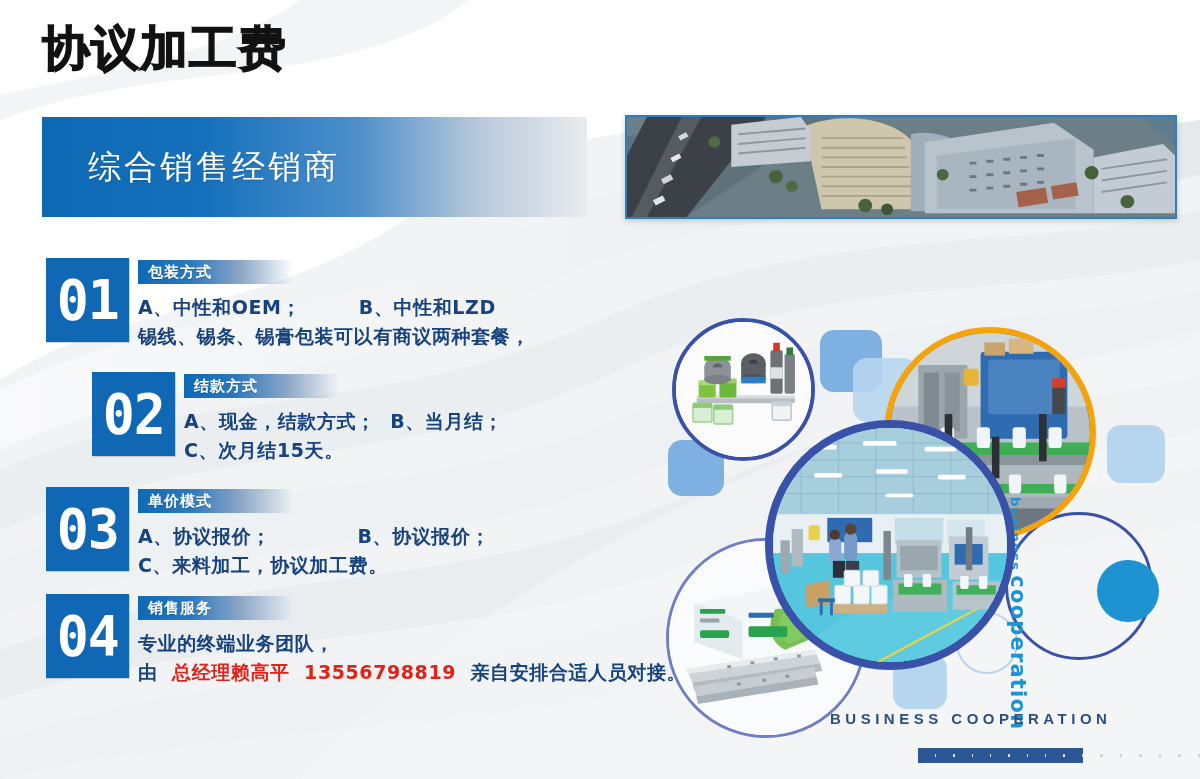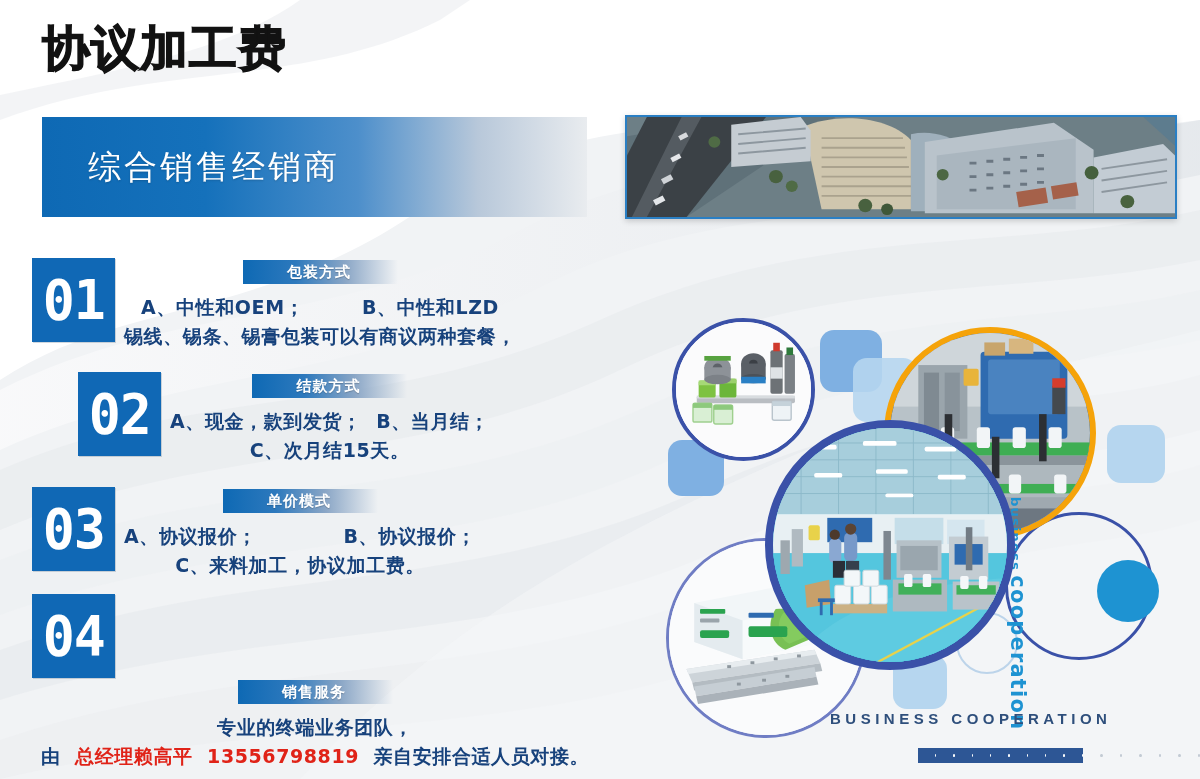--- a/index.html
+++ b/index.html
@@ -42,22 +42,22 @@
   
   .building{
     position:absolute;left:625px;top:115px;width:552px;height:104px;
     border:2px solid #2a7fc4;box-sizing:border-box;
     background:linear-gradient(180deg,#9fb3c4 0%,#7e94a6 40%,#6b8293 100%);
     overflow:hidden;box-shadow:0 2px 6px rgba(0,0,0,.18);
   }
   .building svg{display:block;width:100%;height:100%;}
 
   
-  .item{position:absolute;left:32px;display:flex;text-align:center;}
-  .item.i1{top:258px;} .item.i2{top:372px;padding-left:46px;} .item.i3{top:487px;} .item.i4{top:594px;flex-direction:column;}
+  .item{position:absolute;left:46px;display:flex;}
+  .item.i1{top:258px;} .item.i2{top:372px;padding-left:46px;} .item.i3{top:487px;} .item.i4{top:594px;}
 
   .badge{
     width:83px;height:84px;background:#1068b5;
     display:flex;align-items:center;justify-content:center;
     box-shadow:1px 1px 0 rgba(120,140,160,.35);
     flex:none;
   }
   .badge span{
     color:#ffffff;font-size:56px;font-weight:bold;line-height:1;
     letter-spacing:-1px;
@@ -241,21 +241,21 @@
     </div>
   </div>
 
   <div class="item i2">
     <div class="badge">
       <span>02</span>
     </div>
     <div class="item-body">
       <div class="sublabel">结款方式</div>
       <div class="lines">
-        <div class="line">A、现金，款到发货；  B、当月结；</div>
+        <div class="line">A、现金，结款方式；  B、当月结；</div>
         <div class="line">C、次月结15天。</div>
       </div>
     </div>
   </div>
 
   <div class="item i3">
     <div class="badge">
       <span>03</span>
     </div>
     <div class="item-body">

